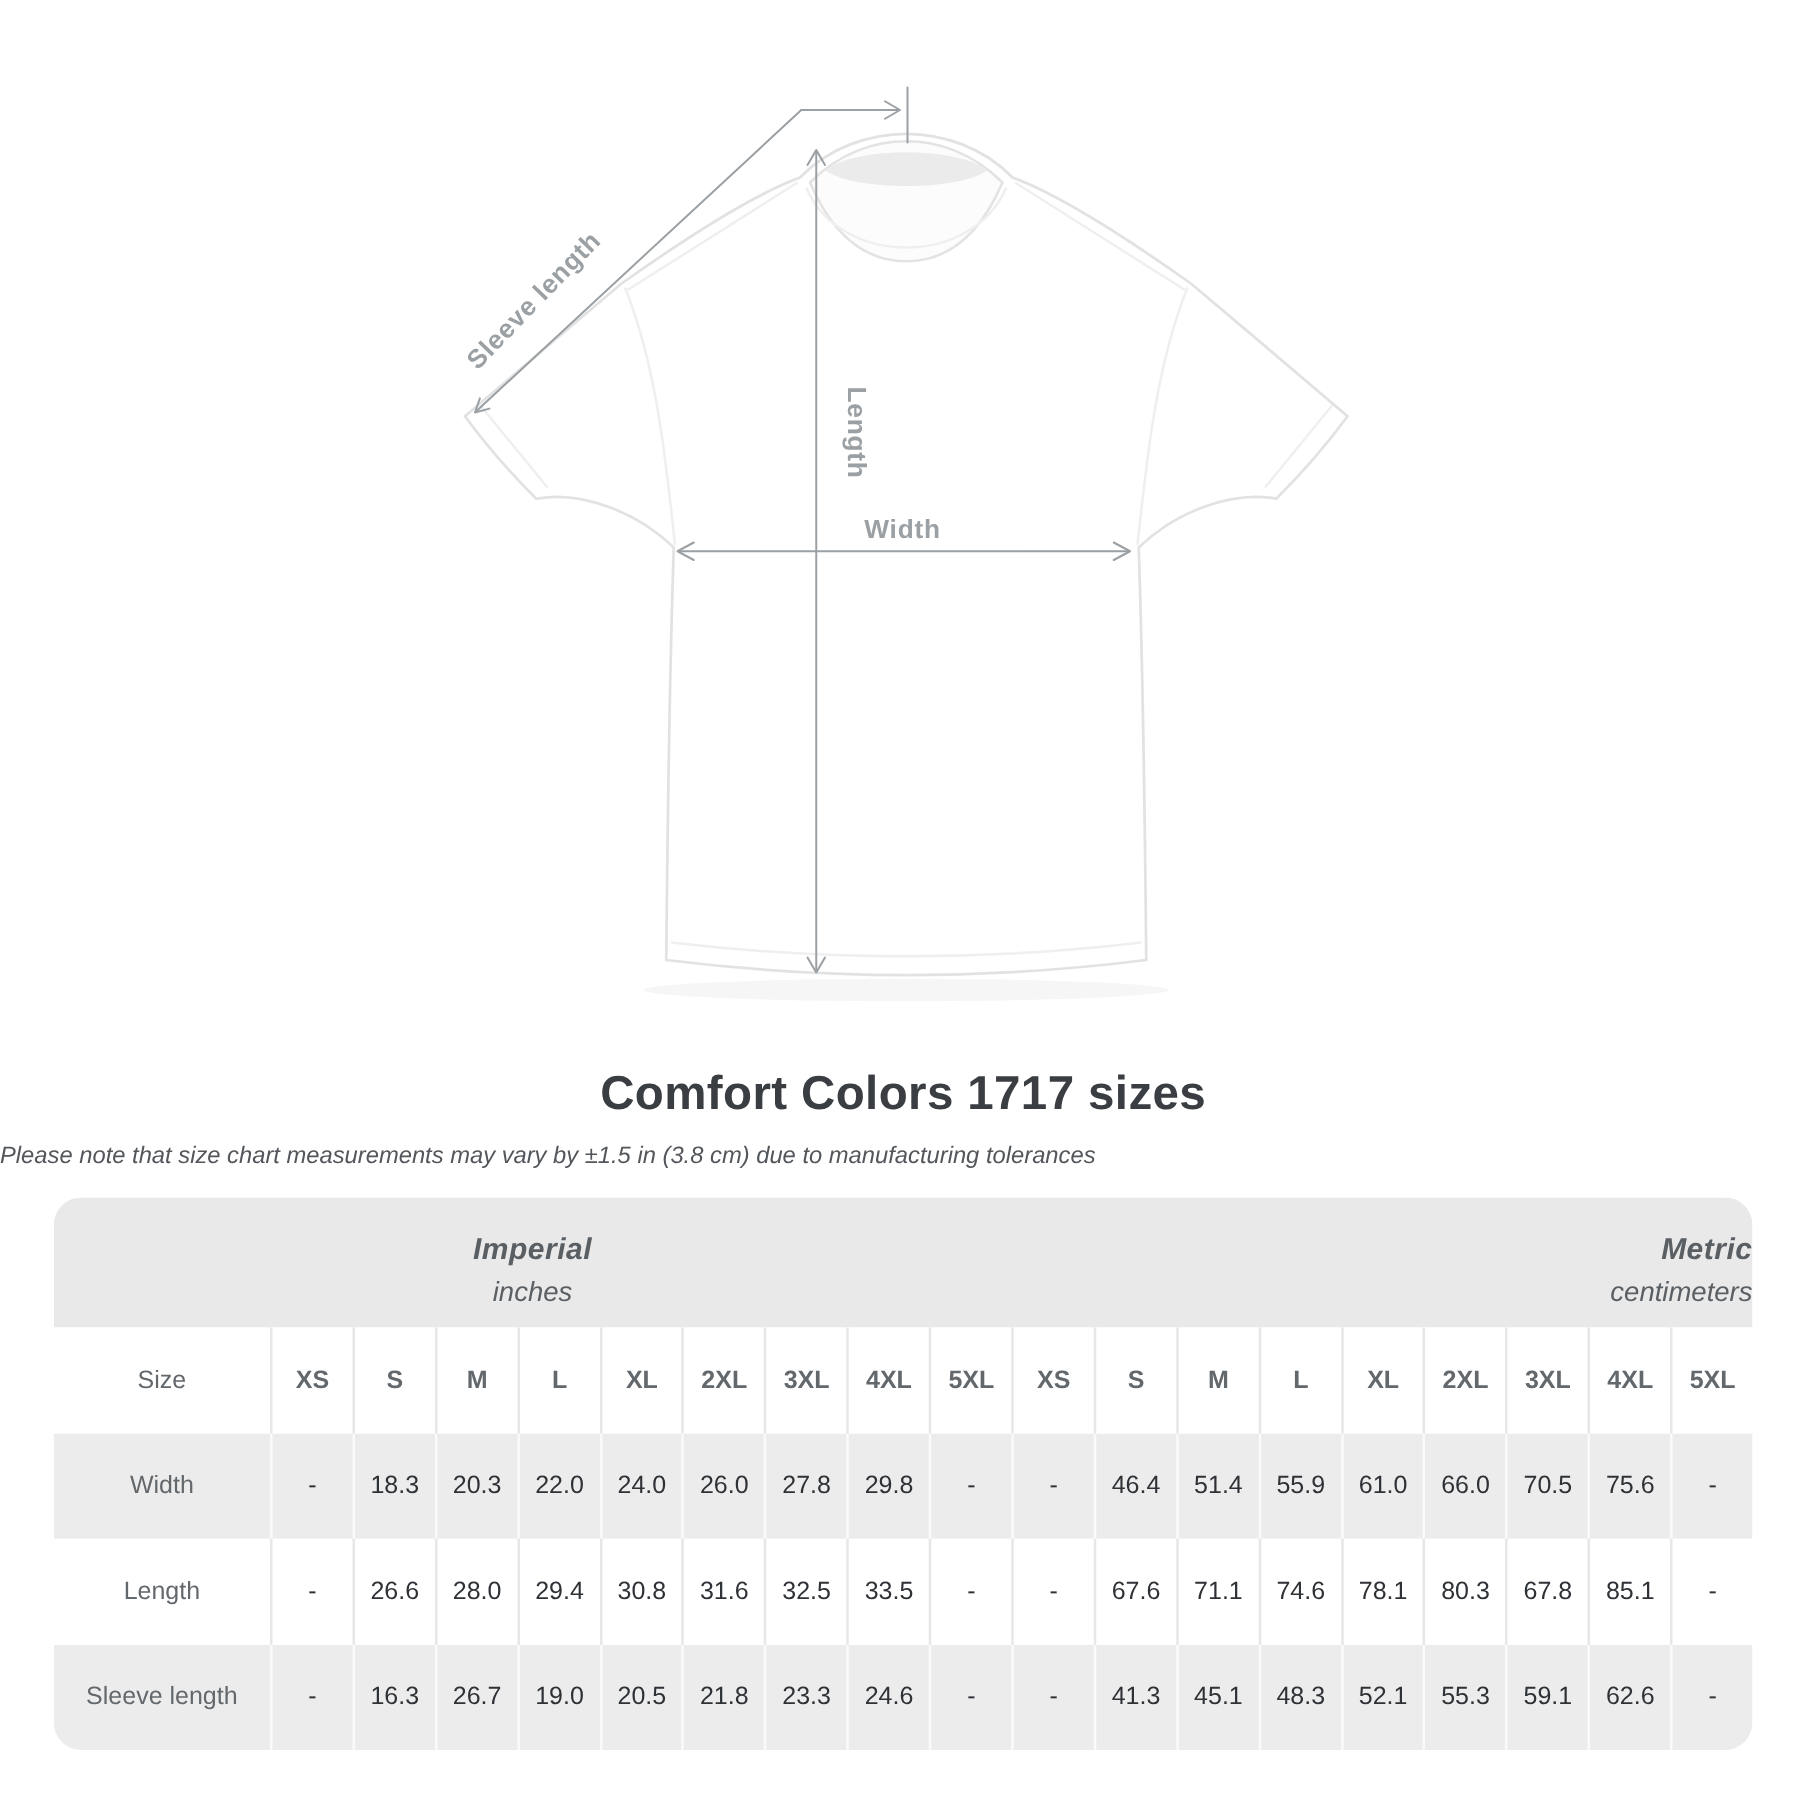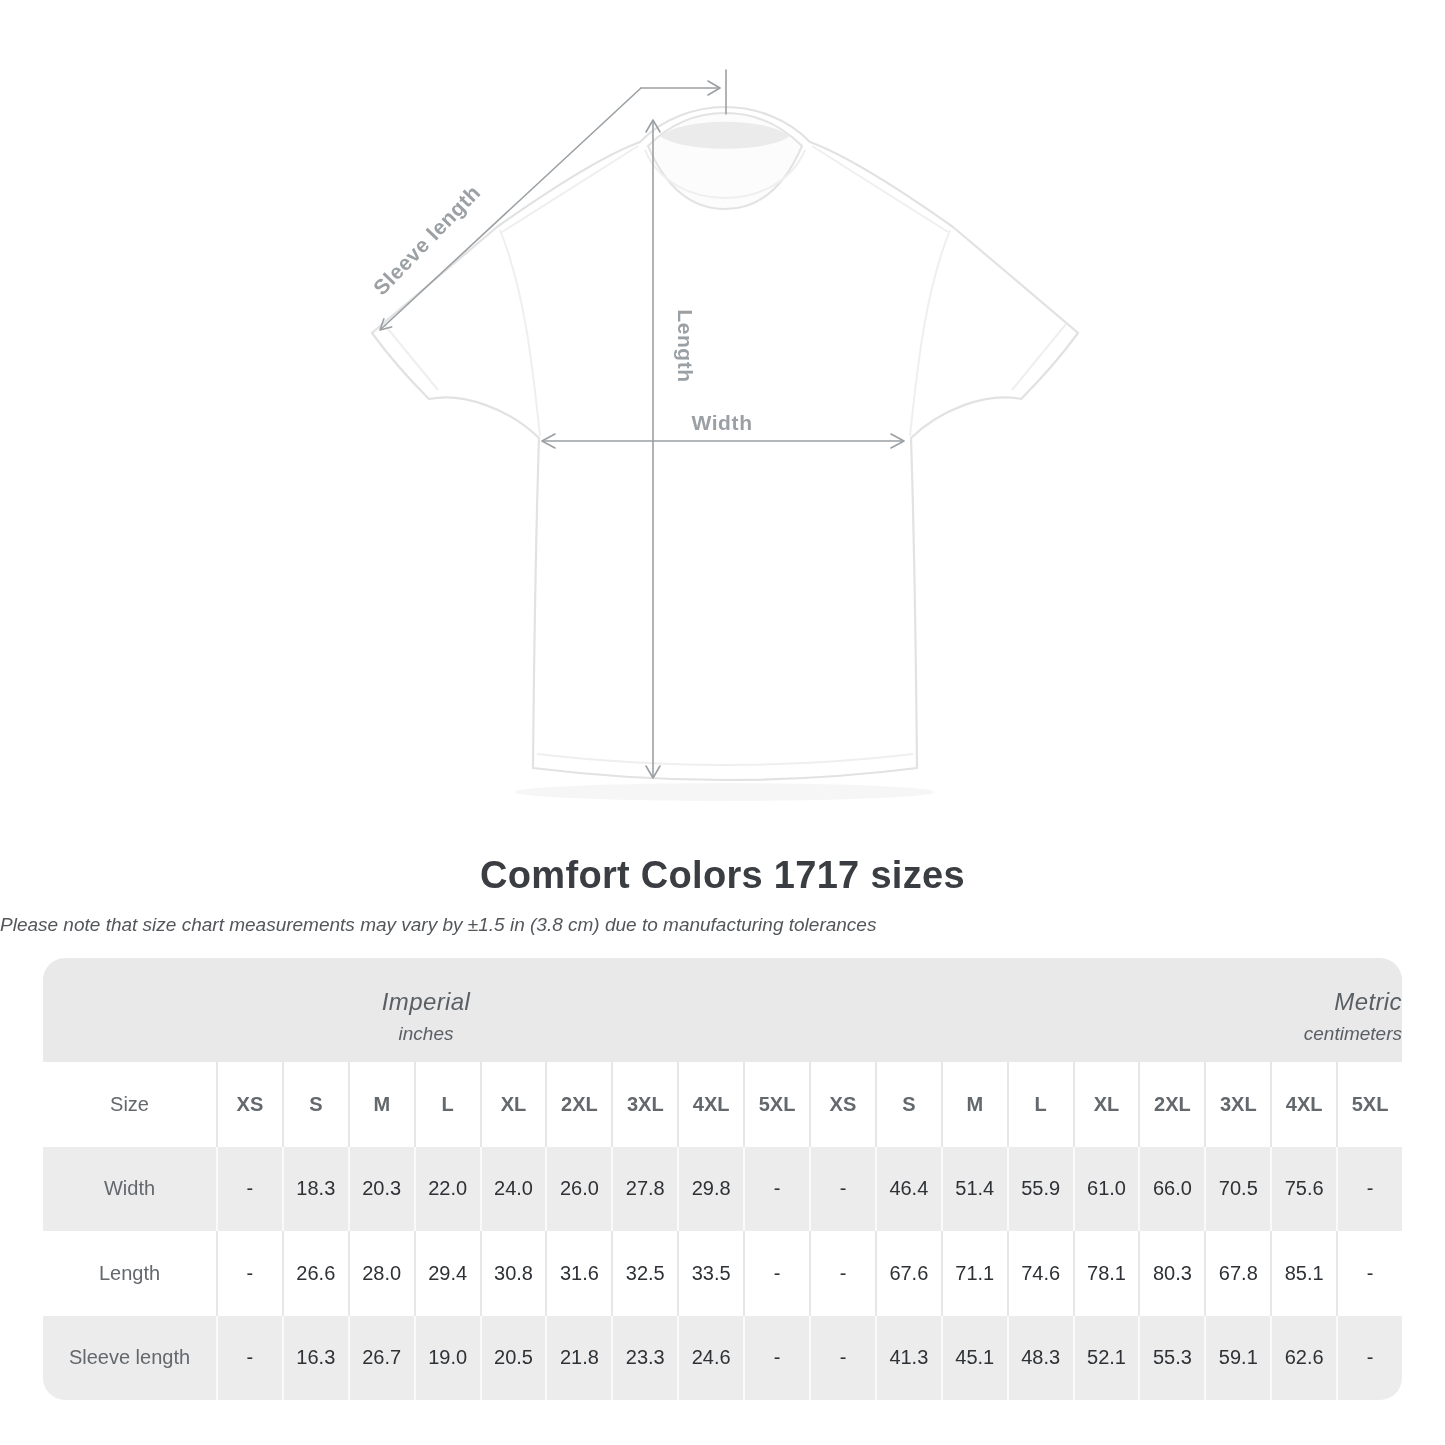--- a/index.html
+++ b/index.html
@@ -26,22 +26,22 @@
   }
   
   .size-table {
     position:absolute; left:43px; top:958px; width:1359px; height:442px;
     border-radius:22px; overflow:hidden; background:#ffffff;
   }
   .band { display:flex; height:104px; background:#e9e9e9; }
   .band-sec { display:flex; flex-direction:column; align-items:center; justify-content:center; gap:7px; }
   .band-sec.left  { width:calc(173px + (100% - 173px) * 0.5); }
   .band-sec.right { flex:1;align-items:flex-end; }
-  .sec-title { font-size:24px; font-weight:normal; font-style:italic; color:#5a5f64; letter-spacing:.4px;margin-top:12px; }
-  .sec-unit  { font-size:19px; font-style:italic; color:#5a5f64; }
+  .sec-title { font-size:24px; font-weight:bold; font-style:italic; color:#5a5f64; letter-spacing:.4px;margin-top:12px; }
+  .sec-unit  { font-size:22px; font-style:italic; color:#5a5f64; }
   .trow { display:flex; height:84.5px; }
   .trow.white { background:#ffffff; }
   .trow.gray  { background:#ececec; }
   .cell {
     flex:1 1 0; display:flex; align-items:center; justify-content:center;
     font-size:20px;
   }
   .cell.label { flex:0 0 173px; font-weight:normal; color:#63686d; }
   .cell.head  { font-weight:bold; color:#63686d; }
   .cell.val   { color:#2e3135; }

